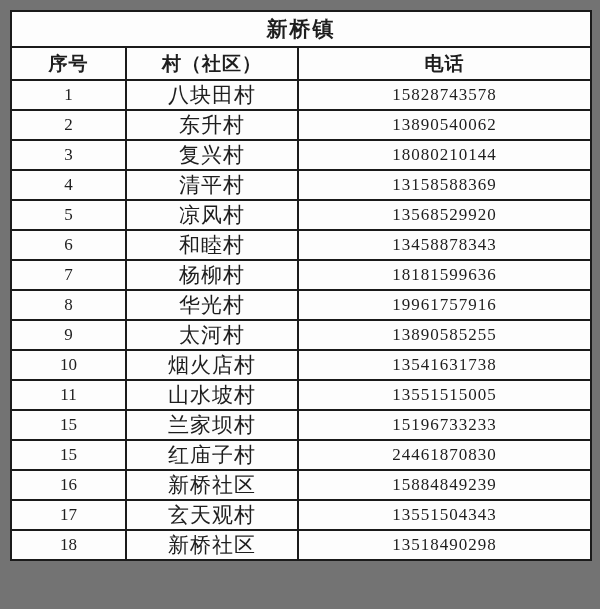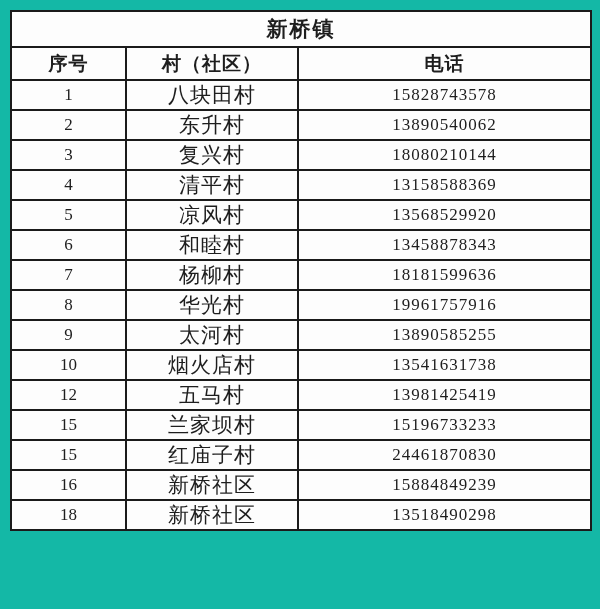--- a/index.html
+++ b/index.html
@@ -1,21 +1,21 @@
 <!DOCTYPE html>
 <html><head>
 <meta charset="utf-8">
 <style>
   html, body { margin: 0; padding: 0; }
   body { background: #ffffff; }
   .page {
     position: relative;
     width: 600px;
     height: 609px;
-    background: #14b8a6;
+    background: #737373;
     font-family: "Liberation Serif", "DejaVu Serif", serif;
     overflow: hidden;
   }
   table.directory {
     position: absolute;
     left: 10px;
     top: 10px;
     width: 580px;
     border-collapse: collapse;
     table-layout: fixed;
@@ -111,39 +111,44 @@
       <td class="c-no">9</td>
       <td class="c-village">太河村</td>
       <td class="c-phone">13890585255</td>
     </tr>
     <tr class="data-row">
       <td class="c-no">10</td>
       <td class="c-village">烟火店村</td>
       <td class="c-phone">13541631738</td>
     </tr>
     <tr class="data-row">
-      <td class="c-no">12</td>
-      <td class="c-village">五马村</td>
-      <td class="c-phone">13981425419</td>
+      <td class="c-no">11</td>
+      <td class="c-village">山水坡村</td>
+      <td class="c-phone">13551515005</td>
     </tr>
     <tr class="data-row">
       <td class="c-no">15</td>
       <td class="c-village">兰家坝村</td>
       <td class="c-phone">15196733233</td>
     </tr>
     <tr class="data-row">
       <td class="c-no">15</td>
       <td class="c-village">红庙子村</td>
       <td class="c-phone">24461870830</td>
     </tr>
     <tr class="data-row">
       <td class="c-no">16</td>
       <td class="c-village">新桥社区</td>
       <td class="c-phone">15884849239</td>
     </tr>
     <tr class="data-row">
+      <td class="c-no">17</td>
+      <td class="c-village">玄天观村</td>
+      <td class="c-phone">13551504343</td>
+    </tr>
+    <tr class="data-row">
       <td class="c-no">18</td>
       <td class="c-village">新桥社区</td>
       <td class="c-phone">13518490298</td>
     </tr>
   </tbody>
     </table>
 </div>
 
 </body></html>

